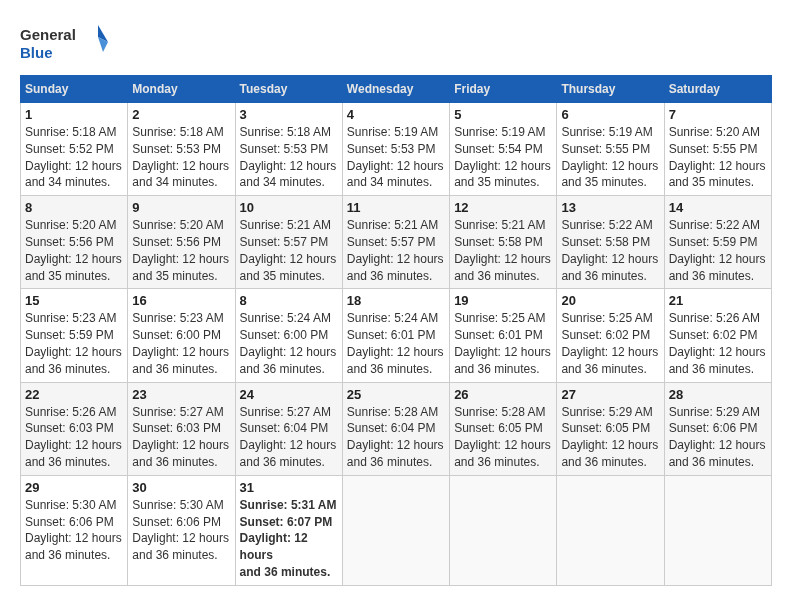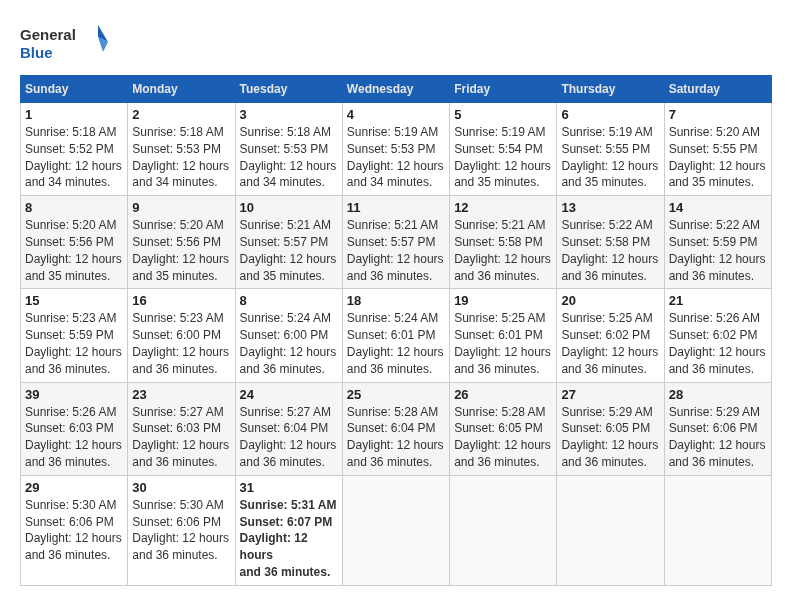--- a/index.html
+++ b/index.html
@@ -249,21 +249,21 @@
         <td>
           <div class="day-num">21</div>
           <div class="day-info" style="white-space: pre-line;">Sunrise: 5:26 AM
 Sunset: 6:02 PM
 Daylight: 12 hours
 and 36 minutes.</div>
         </td>
       </tr>
       <tr>
         <td>
-          <div class="day-num">39</div>
+          <div class="day-num">22</div>
           <div class="day-info" style="white-space: pre-line;">Sunrise: 5:26 AM
 Sunset: 6:03 PM
 Daylight: 12 hours
 and 36 minutes.</div>
         </td>
         <td>
           <div class="day-num">23</div>
           <div class="day-info" style="white-space: pre-line;">Sunrise: 5:27 AM
 Sunset: 6:03 PM
 Daylight: 12 hours

